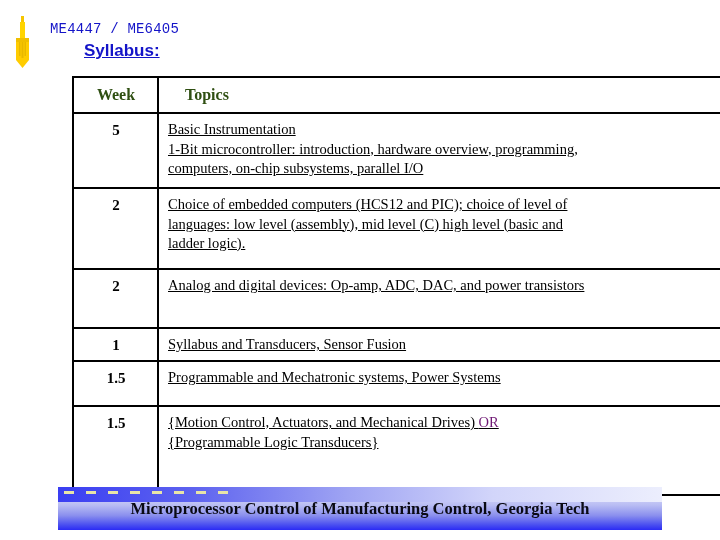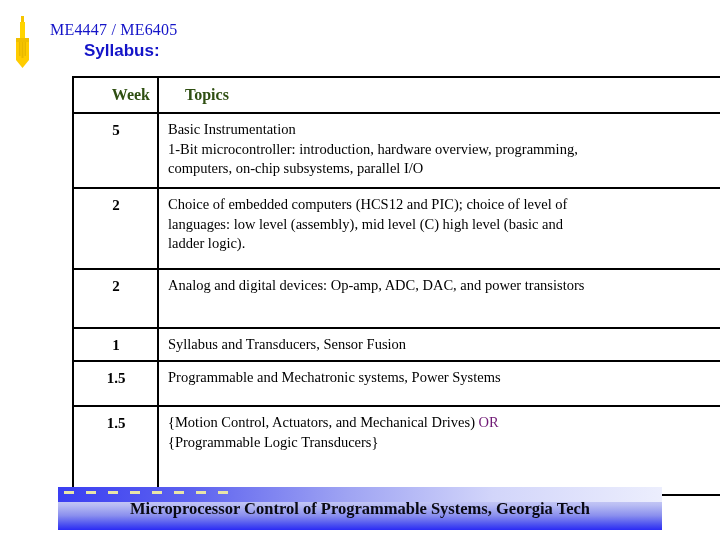--- a/index.html
+++ b/index.html
@@ -31,36 +31,37 @@
     top: 16px;
     width: 26px;
     height: 58px;
   }
 
   
   .course-code {
     position: absolute;
     left: 50px;
     top: 21px;
-    font-family: Liberation Serif, serif;
-    font-size: 16px;
+    font-family: Liberation Mono, monospace;
+    font-size: 14px;
     color: #1414c8;
     letter-spacing: 0.2px;
     white-space: nowrap;
   }
 
   
   .syllabus-heading {
     position: absolute;
     left: 84px;
     top: 41px;
     font-family: "Liberation Sans", sans-serif;
     font-size: 17px;
     font-weight: bold;
     color: #1414c8;
+    text-decoration: underline;
     white-space: nowrap;
   }
 
   
   .syllabus-table {
     position: absolute;
     left: 72px;
     top: 76px;
     width: 600px;
     border-collapse: collapse;
@@ -81,35 +82,35 @@
   .col-week { width: 68px; }
   .col-topics { width: 532px; }
 
   .syllabus-table thead th {
     font-weight: bold;
     color: #2f4f12;
     font-size: 16px;
     padding-top: 6px;
     padding-bottom: 7px;
   }
-  .syllabus-table thead th.col-week { text-align: right; }
+  .syllabus-table thead th.col-week { text-align: center; }
   .syllabus-table thead th.col-topics { text-align: left; padding-left: 26px; }
 
   td.week-cell {
     text-align: center;
     font-weight: bold;
     font-size: 15px;
     padding-top: 7px;
   }
   td.topic-cell {
     text-align: left;
     padding-top: 6px;
     padding-left: 9px;
   }
-  .topic-line { display: block; white-space: nowrap; }
+  .topic-line { display: block; white-space: nowrap; text-decoration: underline; }
   .accent-or { color: #701a75; }
 
   
   tr.row-h1 td { height: 62px; }
   tr.row-h2 td { height: 68px; }
   tr.row-h3 td { height: 46px; }
   tr.row-h4 td { height: 20px; }
   tr.row-h5 td { height: 32px; }
   tr.row-h6 td { height: 76px; }
 
@@ -252,16 +253,16 @@
         <rect x="0" y="1" width="10" height="3"></rect>
         <rect x="22" y="1" width="10" height="3"></rect>
         <rect x="44" y="1" width="10" height="3"></rect>
         <rect x="66" y="1" width="10" height="3"></rect>
         <rect x="88" y="1" width="10" height="3"></rect>
         <rect x="110" y="1" width="10" height="3"></rect>
         <rect x="132" y="1" width="10" height="3"></rect>
         <rect x="154" y="1" width="10" height="3"></rect>
       </g>
     </svg>
-    <div class="banner-text">Microprocessor Control of Programmable Systems, Georgia Tech</div>
+    <div class="banner-text">Microprocessor Control of Manufacturing Control, Georgia Tech</div>
   </div>
 
 </div>
 
 </body></html>

